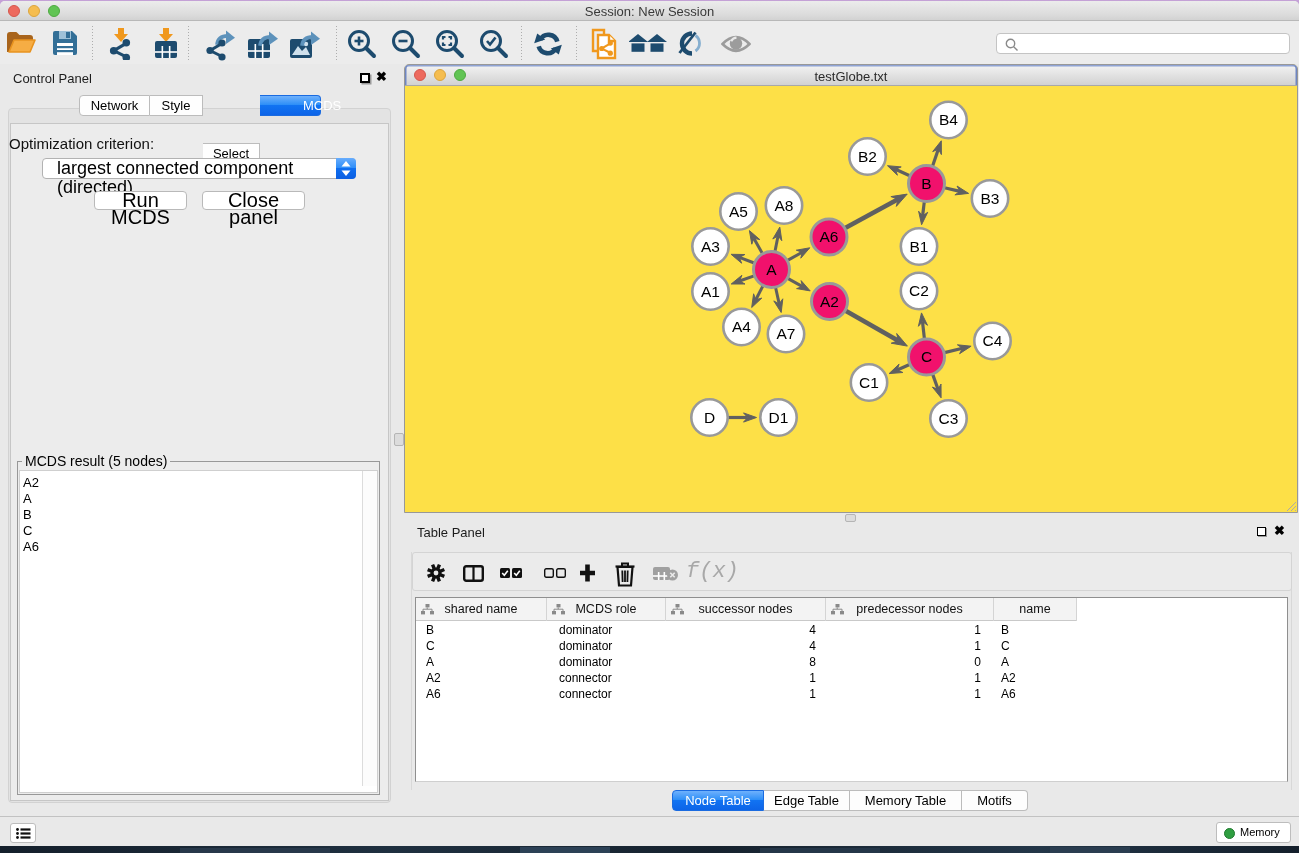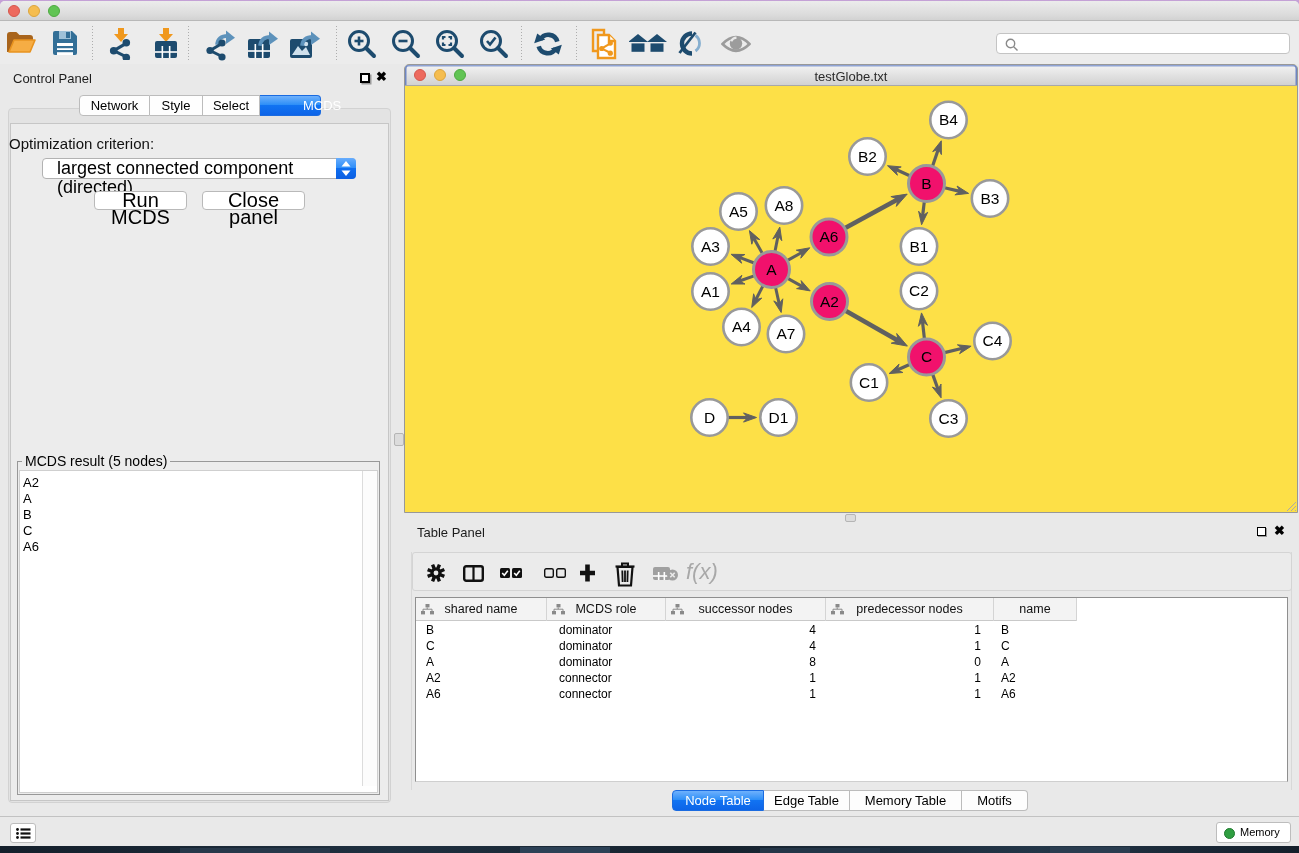--- a/index.html
+++ b/index.html
@@ -56,20 +56,21 @@
 #list-btn { position:absolute; left:10px; top:823px; width:26px; height:20px; background:#fff; border:1px solid #bdbdbd; border-radius:3px; }
 #desktop-bottom { position:absolute; left:0; top:846px; width:1299px; height:7px; background:linear-gradient(90deg,#141f2b,#1f3040 30%,#16222e 55%,#233648 80%,#141f2b); }
 </style>
 </head>
 <body>
 <div id="win"></div>
 <div id="titlebar">
   <div class="tl" style="left:8px;background:#ed6a5e;border:0.5px solid #d5574c;"></div>
   <div class="tl" style="left:28px;background:#f5bd4f;border:0.5px solid #dca53c;"></div>
   <div class="tl" style="left:48px;background:#61c454;border:0.5px solid #4eaa41;"></div>
+  <div id="titletext">Session: New Session</div>
 </div>
 <div id="toolbar">
   <div class="tsep" style="left:92px;"></div>
   <div class="tsep" style="left:188px;"></div>
   <div class="tsep" style="left:336px;"></div>
   <div class="tsep" style="left:521px;"></div>
   <div class="tsep" style="left:576px;"></div>
 <svg class="abs" style="left:6px;top:9px" width="30" height="26" viewBox="0 0 30 26">
 <path d="M2,22 L2,5 Q2,3 4,3 L10,3 L13,6 L24,6 Q26,6 26,8 L26,10" fill="#a8641c" stroke="#a8641c" stroke-width="2" stroke-linejoin="round"></path>
 <path d="M3,22 L8,10 L29,10 L24,22 Z" fill="#f6ad44" stroke="#e8931f" stroke-width="1.6" stroke-linejoin="round"></path>
@@ -210,21 +211,21 @@
   </div>
 
 <div id="cp-title">Control Panel</div>
 <div id="cp-sq"></div>
 <div id="cp-x">✖</div>
 <div id="cp-outer"></div>
 <div id="cp-inner"></div>
 <div class="tabrow" style="left:79px;">
   <div class="tab first" style="width:71px;">Network</div>
   <div class="tab" style="width:53px;">Style</div>
-  <div class="tab" style="width:57px;">Select</div>
+  <div class="tab" style="width:57px;margin-top:48px;">Select</div>
   <div class="tab sel last" style="width:61px;">MCDS</div>
 </div>
 <div id="opt-label">Optimization criterion:</div>
 <div id="dropdown">
     <span id="dd-text">largest connected component (directed)</span>
   <div id="dd-step">
       <svg class="abs" style="left:4px;top:3px" width="12" height="15" viewBox="0 0 12 15">
         <path d="M6,0 L10.5,5.5 L1.5,5.5 Z" fill="#fff"></path>
         <path d="M6,15 L10.5,9.5 L1.5,9.5 Z" fill="#fff"></path>
       </svg>
@@ -391,21 +392,21 @@
       </g>
     </svg>
 <svg class="abs" style="left:240px;top:13px" width="26" height="15" viewBox="0 0 26 15">
       <rect x="0" y="1" width="17" height="13" rx="2" fill="#a0a0a0"></rect>
       <rect x="4.866666666666667" y="6" width="1.6" height="8" fill="#fff"></rect>
       <rect x="10.533333333333333" y="6" width="1.6" height="8" fill="#fff"></rect>
       <rect x="0" y="9.2" width="17" height="1.6" fill="#fff"></rect>
       <circle cx="19.5" cy="9" r="5.5" fill="#a0a0a0"></circle>
       <path d="M17.3,6.8 L21.7,11.2 M21.7,6.8 L17.3,11.2" stroke="#ebebeb" stroke-width="1.6"></path>
     </svg>
-<div class="abs" style="left:273px;top:6px;font-family:Liberation Sans, sans-serif;font-style:italic;font-size:22px;color:#a8a8a8;">f(x)</div>
+<div class="abs" style="left:273px;top:6px;font-family:Liberation Mono, monospace;font-style:italic;font-size:22px;color:#a8a8a8;">f(x)</div>
   </div>
 <div id="tp-table">
   <div id="tp-head">
       <div class="hcell" style="left:0px;width:131px;"><svg class="hicon" width="13" height="11" viewBox="0 0 13 11">
           <g fill="#8a8a8a">
             <rect x="4.5" y="0" width="4" height="3.4"></rect>
             <rect x="0" y="7" width="4" height="3.4"></rect>
             <rect x="9" y="7" width="4" height="3.4"></rect>
             <path d="M6.2,3.4 L6.2,5.2 M2,7 L2,5.2 L11,5.2 L11,7" stroke="#8a8a8a" fill="none" stroke-width="1"></path>
           </g>

